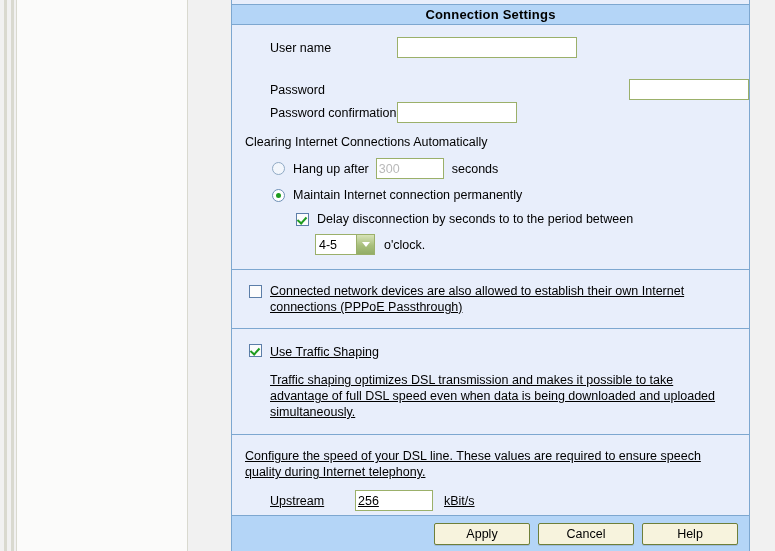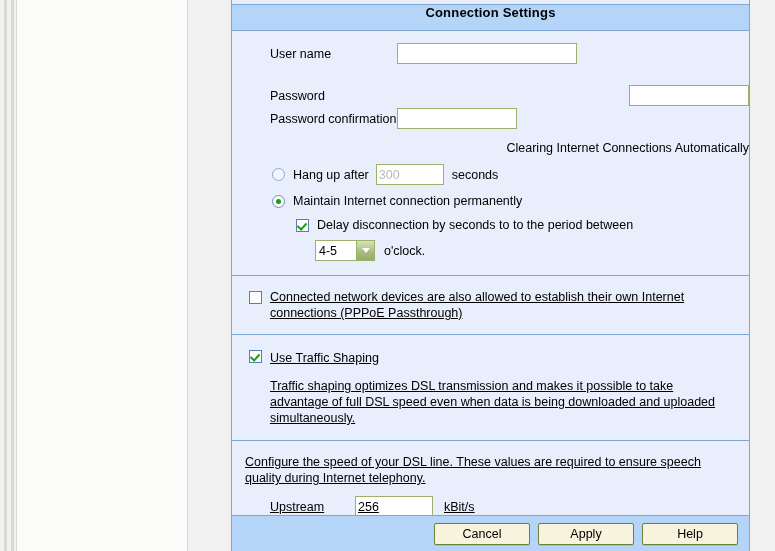--- a/index.html
+++ b/index.html
@@ -56,26 +56,26 @@
     border-right: 1px solid #7da7d0;
     background: #e8eefb;
   }
   .topstrip {
     height: 8px;
     background: #e8eefb;
     border-bottom: 1px solid #7da7d0;
     box-sizing: border-box;
   }
   .panel-header {
-    height: 26px;
+    height: 20px;
     background: #b4d5f7;
     border-bottom: 1px solid #7da7d0;
     box-sizing: border-box;
     display: flex;
-    align-items: flex-start;
+    align-items: center;
     justify-content: center;
     font-size: 13px;
     font-weight: bold;
     color: #000;
     letter-spacing: 0.2px;
   }
 
   .section {
     box-sizing: border-box;
     background: #e8eefb;
@@ -266,21 +266,21 @@
       <div class="frow" style="margin-bottom:2px;justify-content:space-between;">
         <span class="flabel">Password</span>
         <input class="txt" style="width: 120px;" type="password" value="">
       </div>
 
       <div class="frow" style="margin-bottom:12px;">
         <span class="flabel">Password confirmation</span>
         <input class="txt" style="width: 120px;" type="password" value="">
       </div>
 
-      <div class="sub-note" style="padding-left:13px; margin-bottom:9px;text-align:right;">Clearing Internet Connections Automatically</div>
+      <div class="sub-note" style="padding-left:13px; margin-bottom:9px;">Clearing Internet Connections Automatically</div>
 
       <div class="optrow" style="padding-left:40px; margin-bottom:9px;">
         <span class="radio"></span>
         <span style="margin-left:8px;">Hang up after</span>
         <input class="txt" style="width: 68px; margin-left: 7px;" type="text" placeholder="300">
         <span style="margin-left:8px;">seconds</span>
       </div>
 
       <div class="optrow" style="padding-left:40px; margin-bottom:10px;">
         <span class="radio on"></span>
@@ -333,19 +333,19 @@
       </div>
 
       <div class="frow">
         <span class="flabel" style="padding-left:38px; width:123px;">Downstream</span>
         <input class="txt" style="width: 95px;" type="text" value="1024">
         <span style="margin-left:11px;">kBit/s</span>
       </div>
     </div>
 
     <div class="panel-footer">
+      <button class="btn">Apply</button>
       <button class="btn">Cancel</button>
-      <button class="btn">Apply</button>
       <button class="btn btn-help">Help</button>
     </div>
 
   </div>
 </div>
 
 </body></html>

